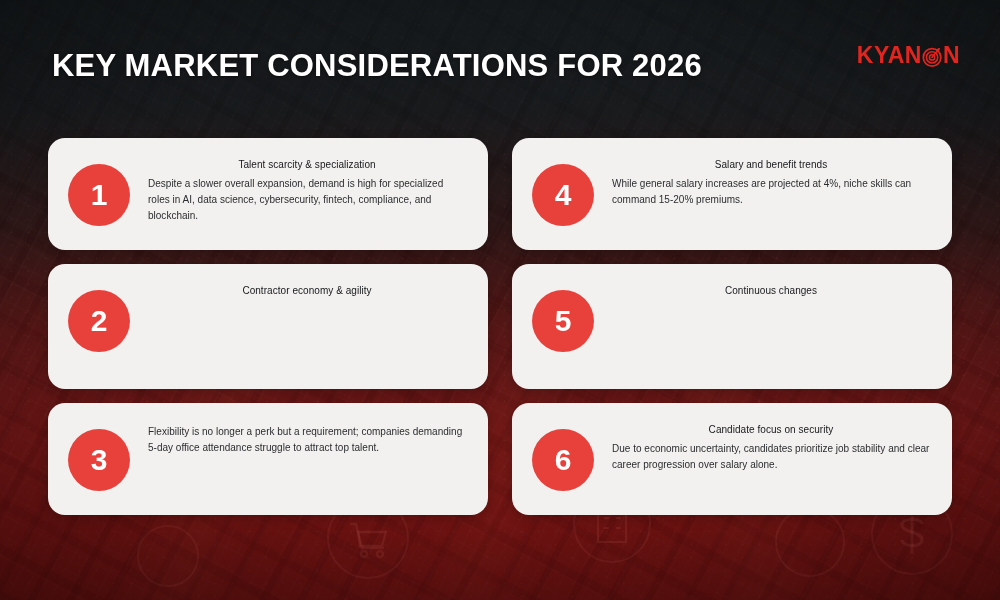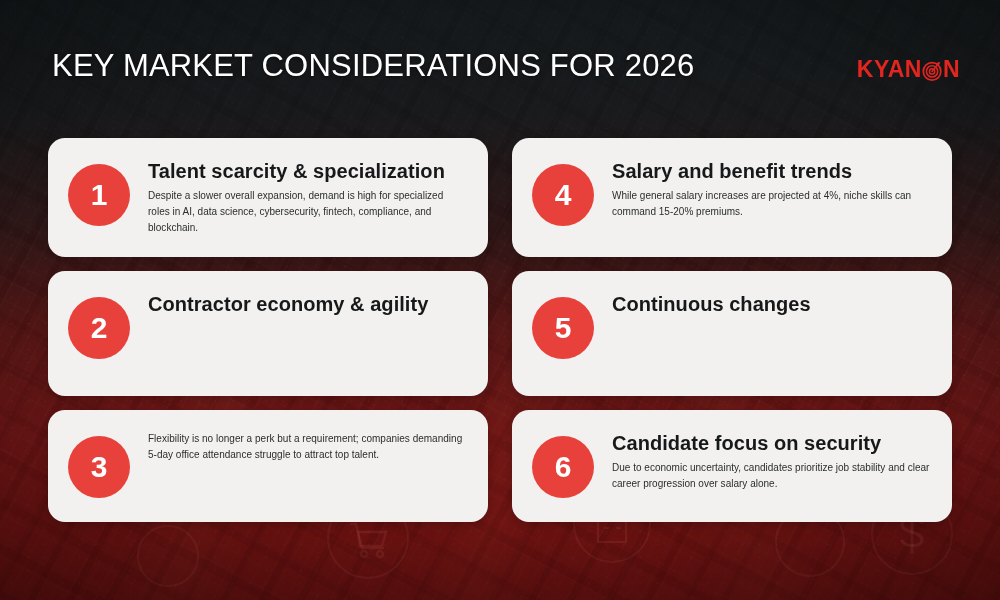--- a/index.html
+++ b/index.html
@@ -109,31 +109,31 @@
     position: absolute;
     top: 0; left: 0; right: 0;
     height: 120px;
   }
 
   .page-title {
     position: absolute;
     left: 52px;
     top: 48px;
     font-size: 31px;
-    font-weight: normal;
+    font-weight: bold;
     letter-spacing: 0.2px;
     color: #ffffff;
     white-space: nowrap;
     text-shadow: 0 1px 3px rgba(0,0,0,0.55);
   }
 
   .logo {
     position: absolute;
     right: 40px;
-    top: 55px;
+    top: 41px;
     display: flex;
     align-items: center;
     height: 28px;
     text-align: center;
   }
   .logo-text {
     font-size: 23px;
     font-weight: bold;
     letter-spacing: 0.5px;
     color: #e2251f;
@@ -193,26 +193,27 @@
     margin-top: 6px;
   }
 
   .card-body {
     flex: 1 1 auto;
     min-width: 0;
     padding-top: 1px;
   }
 
   .card-title {
-    font-size: 20px;
-    font-weight: bold;
+    font-size: 10px;
+    font-weight: normal;
     color: #17181a;
     line-height: 1.25;
     margin-bottom: 4px;
     letter-spacing: 0.05px;
+    text-align: center;
   }
 
   .card-text {
     font-size: 10px;
     font-weight: normal;
     color: #2c2d2f;
     line-height: 1.62;
     letter-spacing: 0.01px;
   }
 </style>

